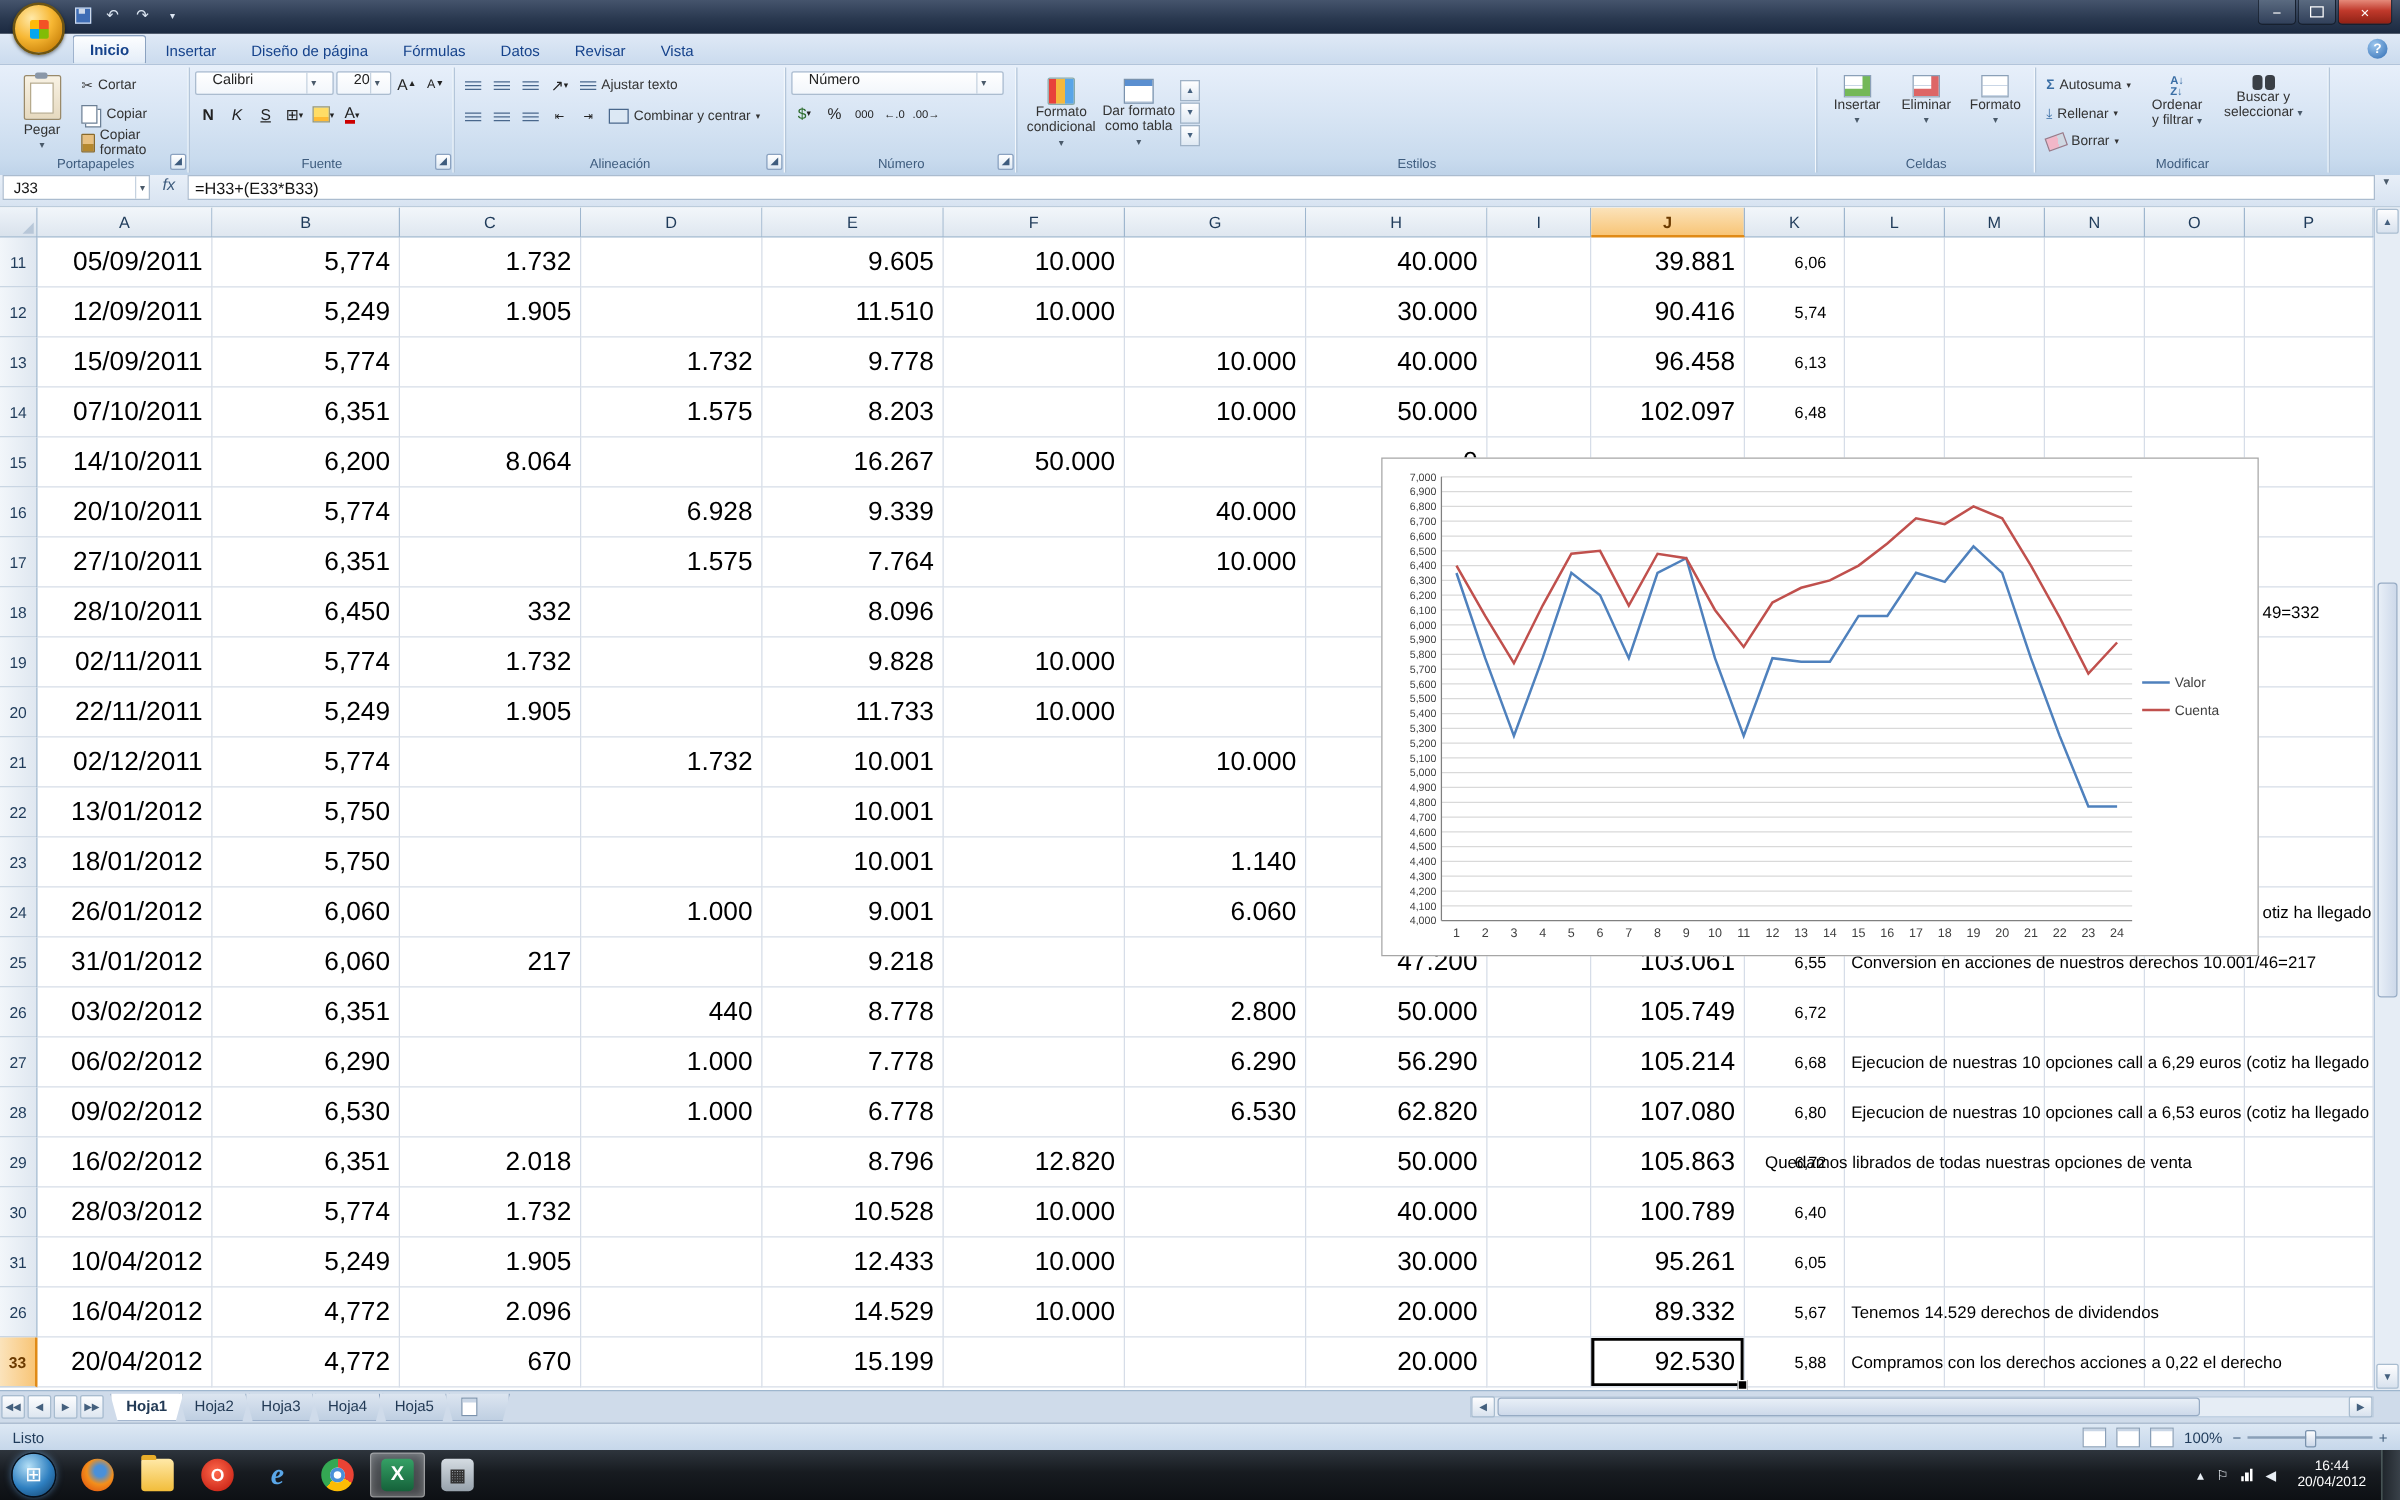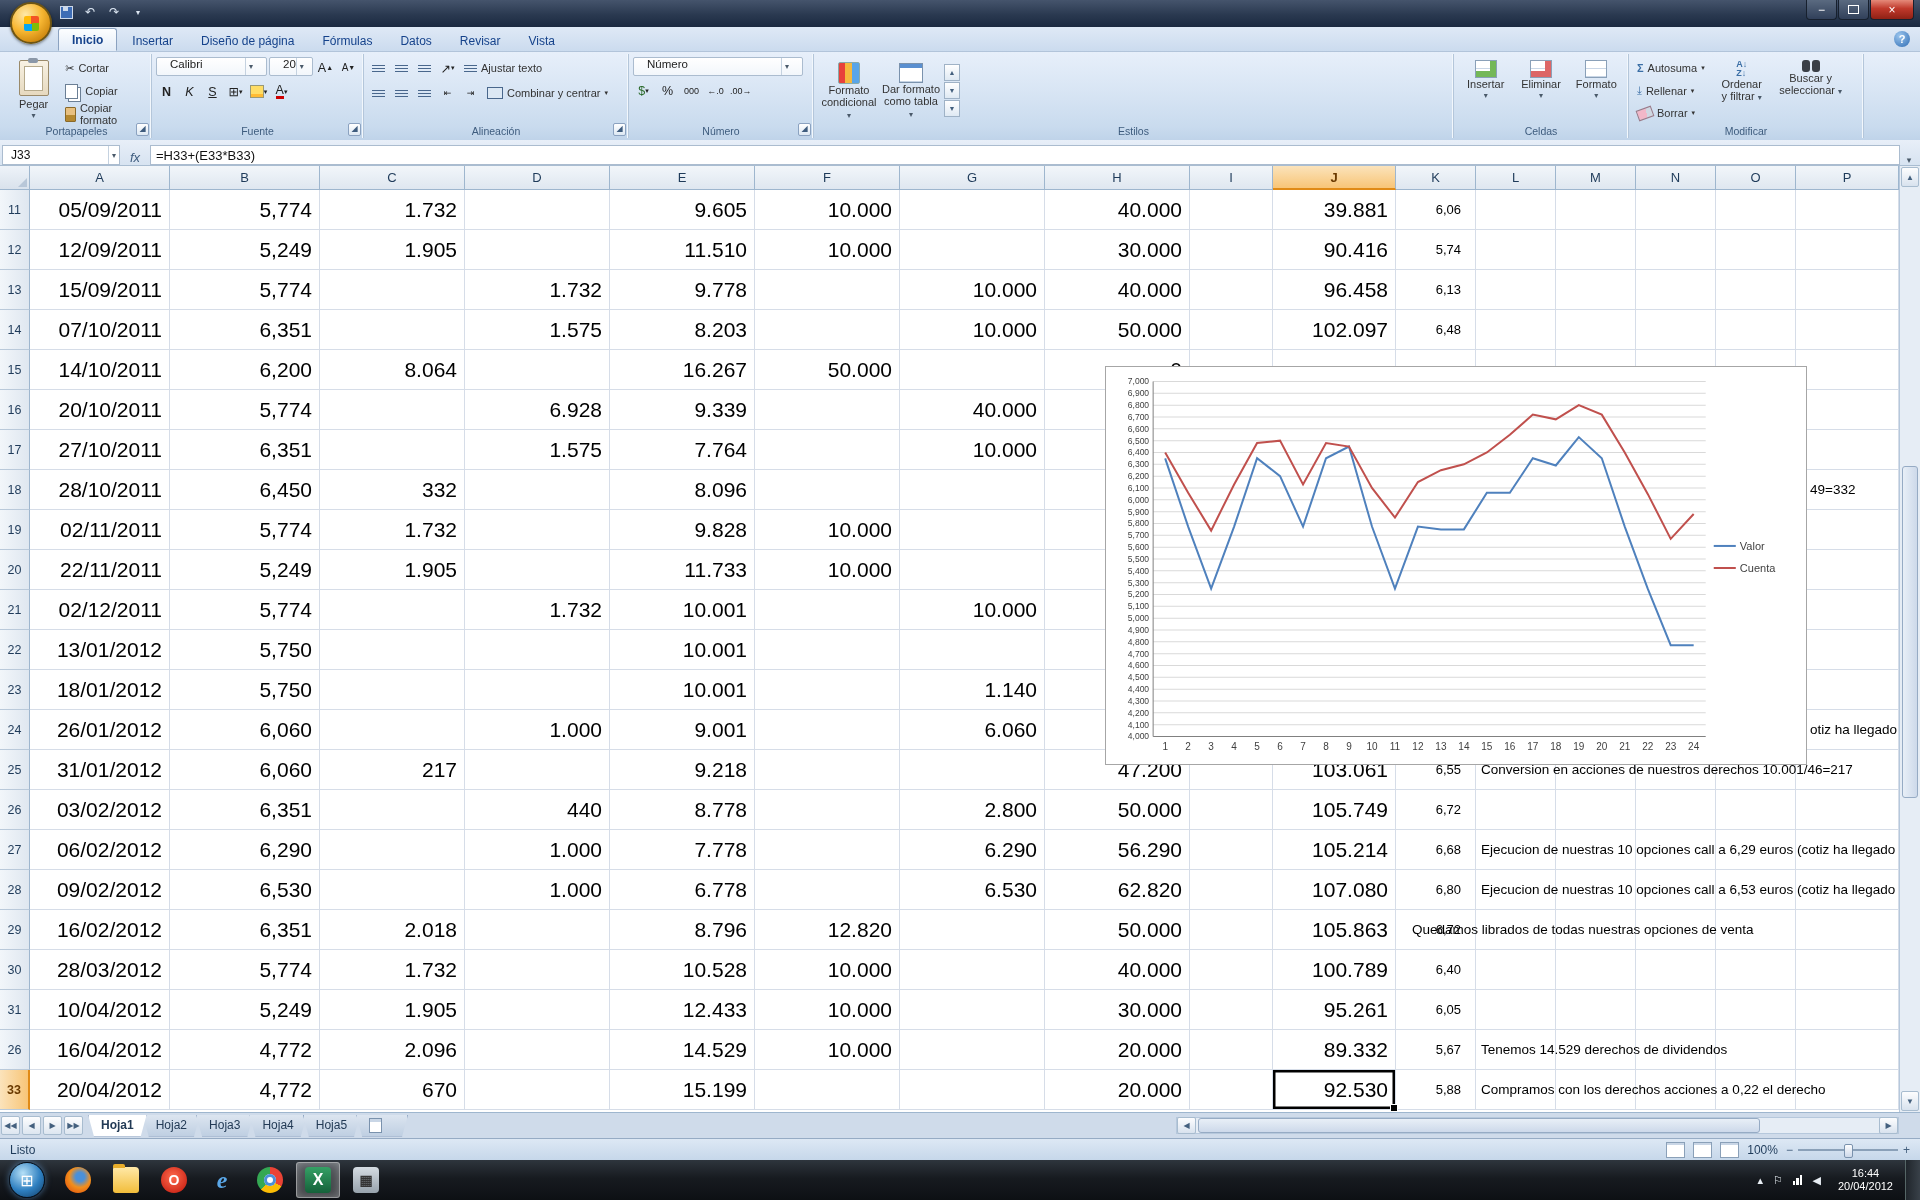--- a/index.html
+++ b/index.html
@@ -74,21 +74,21 @@
     border:1px solid #c5d4e6;border-radius:2px;overflow:hidden;white-space:nowrap}
   .style-chip.selected{border:1px solid #e26b0a;box-shadow:0 0 0 1px #f5c06a inset}
   .style-chip.pressed{border:1px solid #777}
   #style-gallery{display:flex;flex-wrap:wrap;width:440px;align-content:center}
   .gal-arrows{display:flex;flex-direction:column;margin-left:2px;justify-content:center}
   .gal-arrows div{width:14px;height:15px;border:1px solid #9fb2c6;background:linear-gradient(#fff,#dfe9f3);
     font-size:7px;color:#44607e;display:flex;align-items:center;justify-content:center;margin-bottom:1px}
 
   
   #formulabar{position:absolute;top:140px;left:0;width:100%;height:26px;box-sizing:border-box;
-    background:linear-gradient(#e8eff8,#d7e3f1);border-bottom:1px solid #a9bdd1;display:flex;align-items:flex-end;padding:0 2px}
+    background:linear-gradient(#e8eff8,#d7e3f1);border-bottom:1px solid #a9bdd1;display:flex;align-items:flex-start;padding:0 2px}
   #namebox{width:118px;height:20px;background:#fff;border:1px solid #abbccf;font-size:12px;color:#111;
     display:flex;align-items:center;padding-left:8px;box-sizing:border-box}
   #namebox .dd{margin-left:auto;font-size:8px;color:#4a5a6a;border-left:1px solid #c5d2e0;padding:0 3px;align-self:stretch;display:flex;align-items:center}
   #fx-btn{width:30px;text-align:center;font-style:italic;font-size:13px;color:#3e5c7e}
   #formula-input{flex:1;height:20px;background:#fff;border:1px solid #abbccf;font-size:13px;color:#111;
     display:flex;align-items:center;padding-left:5px;box-sizing:border-box}
   #fbar-expand{width:18px;text-align:center;font-size:9px;color:#4a5a6a}
 
   
   #grid{position:absolute;top:166px;left:0;width:1899px;height:946px;background:#fff;overflow:hidden}

